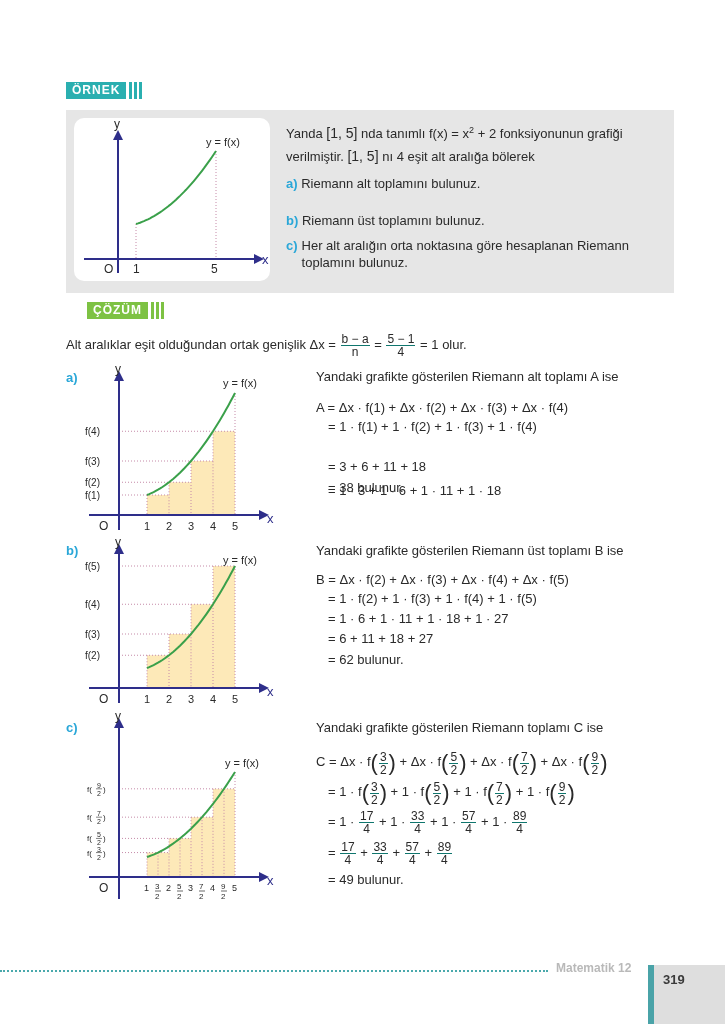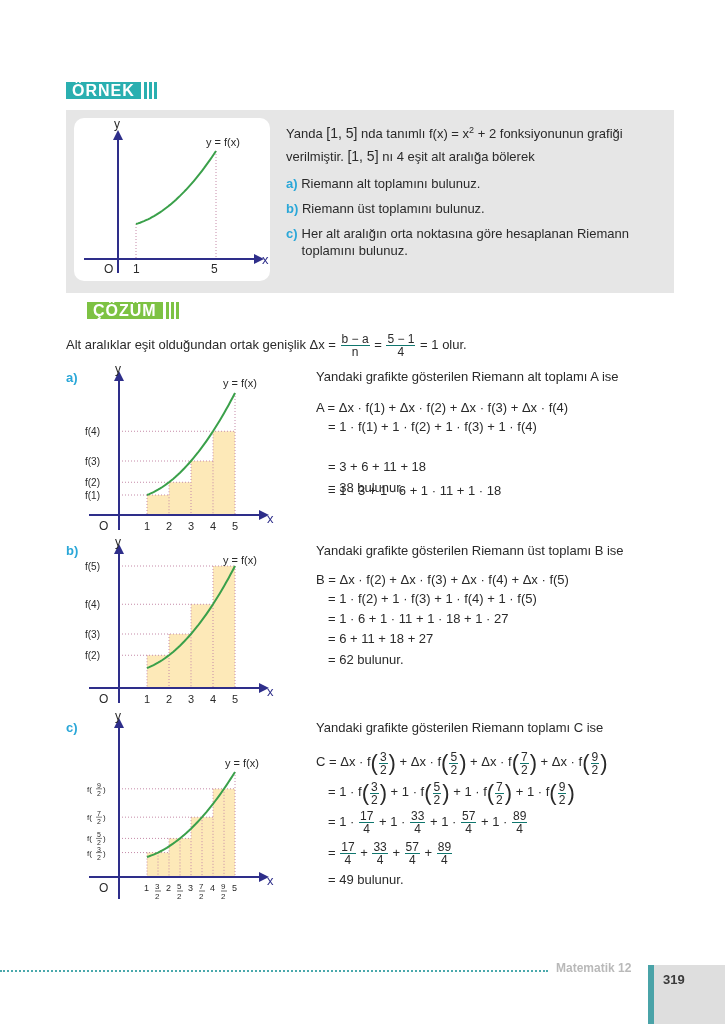--- a/index.html
+++ b/index.html
@@ -1,20 +1,20 @@
 <!DOCTYPE html>
 <html><head>
 <meta charset="utf-8">
 <style>
   html,body{margin:0;padding:0;}
   body{width:725px;height:1024px;position:relative;background:#ffffff;overflow:hidden;
        font-family:"Liberation Sans",sans-serif;color:#2a2a2a;}
   .abs{position:absolute;}
   .tag{position:absolute;height:17px;display:flex;align-items:center;}
-  .tag .lbl{color:#fff;font-weight:bold;font-size:16px;letter-spacing:1px;padding:0 6px 0 6px;height:17px;line-height:17px;}
+  .tag .lbl{color:#fff;font-weight:bold;font-size:12px;letter-spacing:1px;padding:0 6px 0 6px;height:17px;line-height:17px;}
   .tag .bars{display:flex;gap:2px;height:17px;padding-left:3px;}
   .tag .bars span{display:block;width:3px;height:17px;}
   .example-box{position:absolute;left:66px;top:110px;width:608px;height:183px;background:#e6e6e6;}
   .graph-card{position:absolute;left:8px;top:8px;width:196px;height:163px;background:#fff;border-radius:10px;}
   .qtext{position:absolute;left:220px;top:10px;width:385px;font-size:13px;line-height:20px;color:#2a2a2a;}
   .qtext .line{white-space:nowrap;}
   .qitem{margin-top:4px;line-height:17px;}
   .qitem .letter{color:#2aa7d8;font-weight:bold;}
   .part-letter{position:absolute;color:#2aa7d8;font-weight:bold;font-size:13px;}
   .eqline{position:absolute;white-space:nowrap;font-size:13px;}
@@ -70,21 +70,21 @@
     </div>
     <div class="line" style="margin-top:2px">
       <span>verilmiştir.</span>
       <span style="font-size:14px">[1, 5]</span>
       <span>nı 4 eşit alt aralığa bölerek</span>
     </div>
     <div class="qitem" style="margin-top:8px">
       <span class="letter">a)</span>
       <span>Riemann alt toplamını bulunuz.</span>
     </div>
-    <div class="qitem" style="margin-top:8px">
+    <div class="qitem" style="margin-top:20px">
       <span class="letter">b)</span>
       <span>Riemann üst toplamını bulunuz.</span>
     </div>
     <div class="qitem" style="margin-top:8px;display:flex;">
       <span class="letter" style="margin-right:4px">c)</span>
       <span style="width:340px">Her alt aralığın orta noktasına göre hesaplanan Riemann toplamını bulunuz.</span>
     </div>
   </div>
 </div>
 

